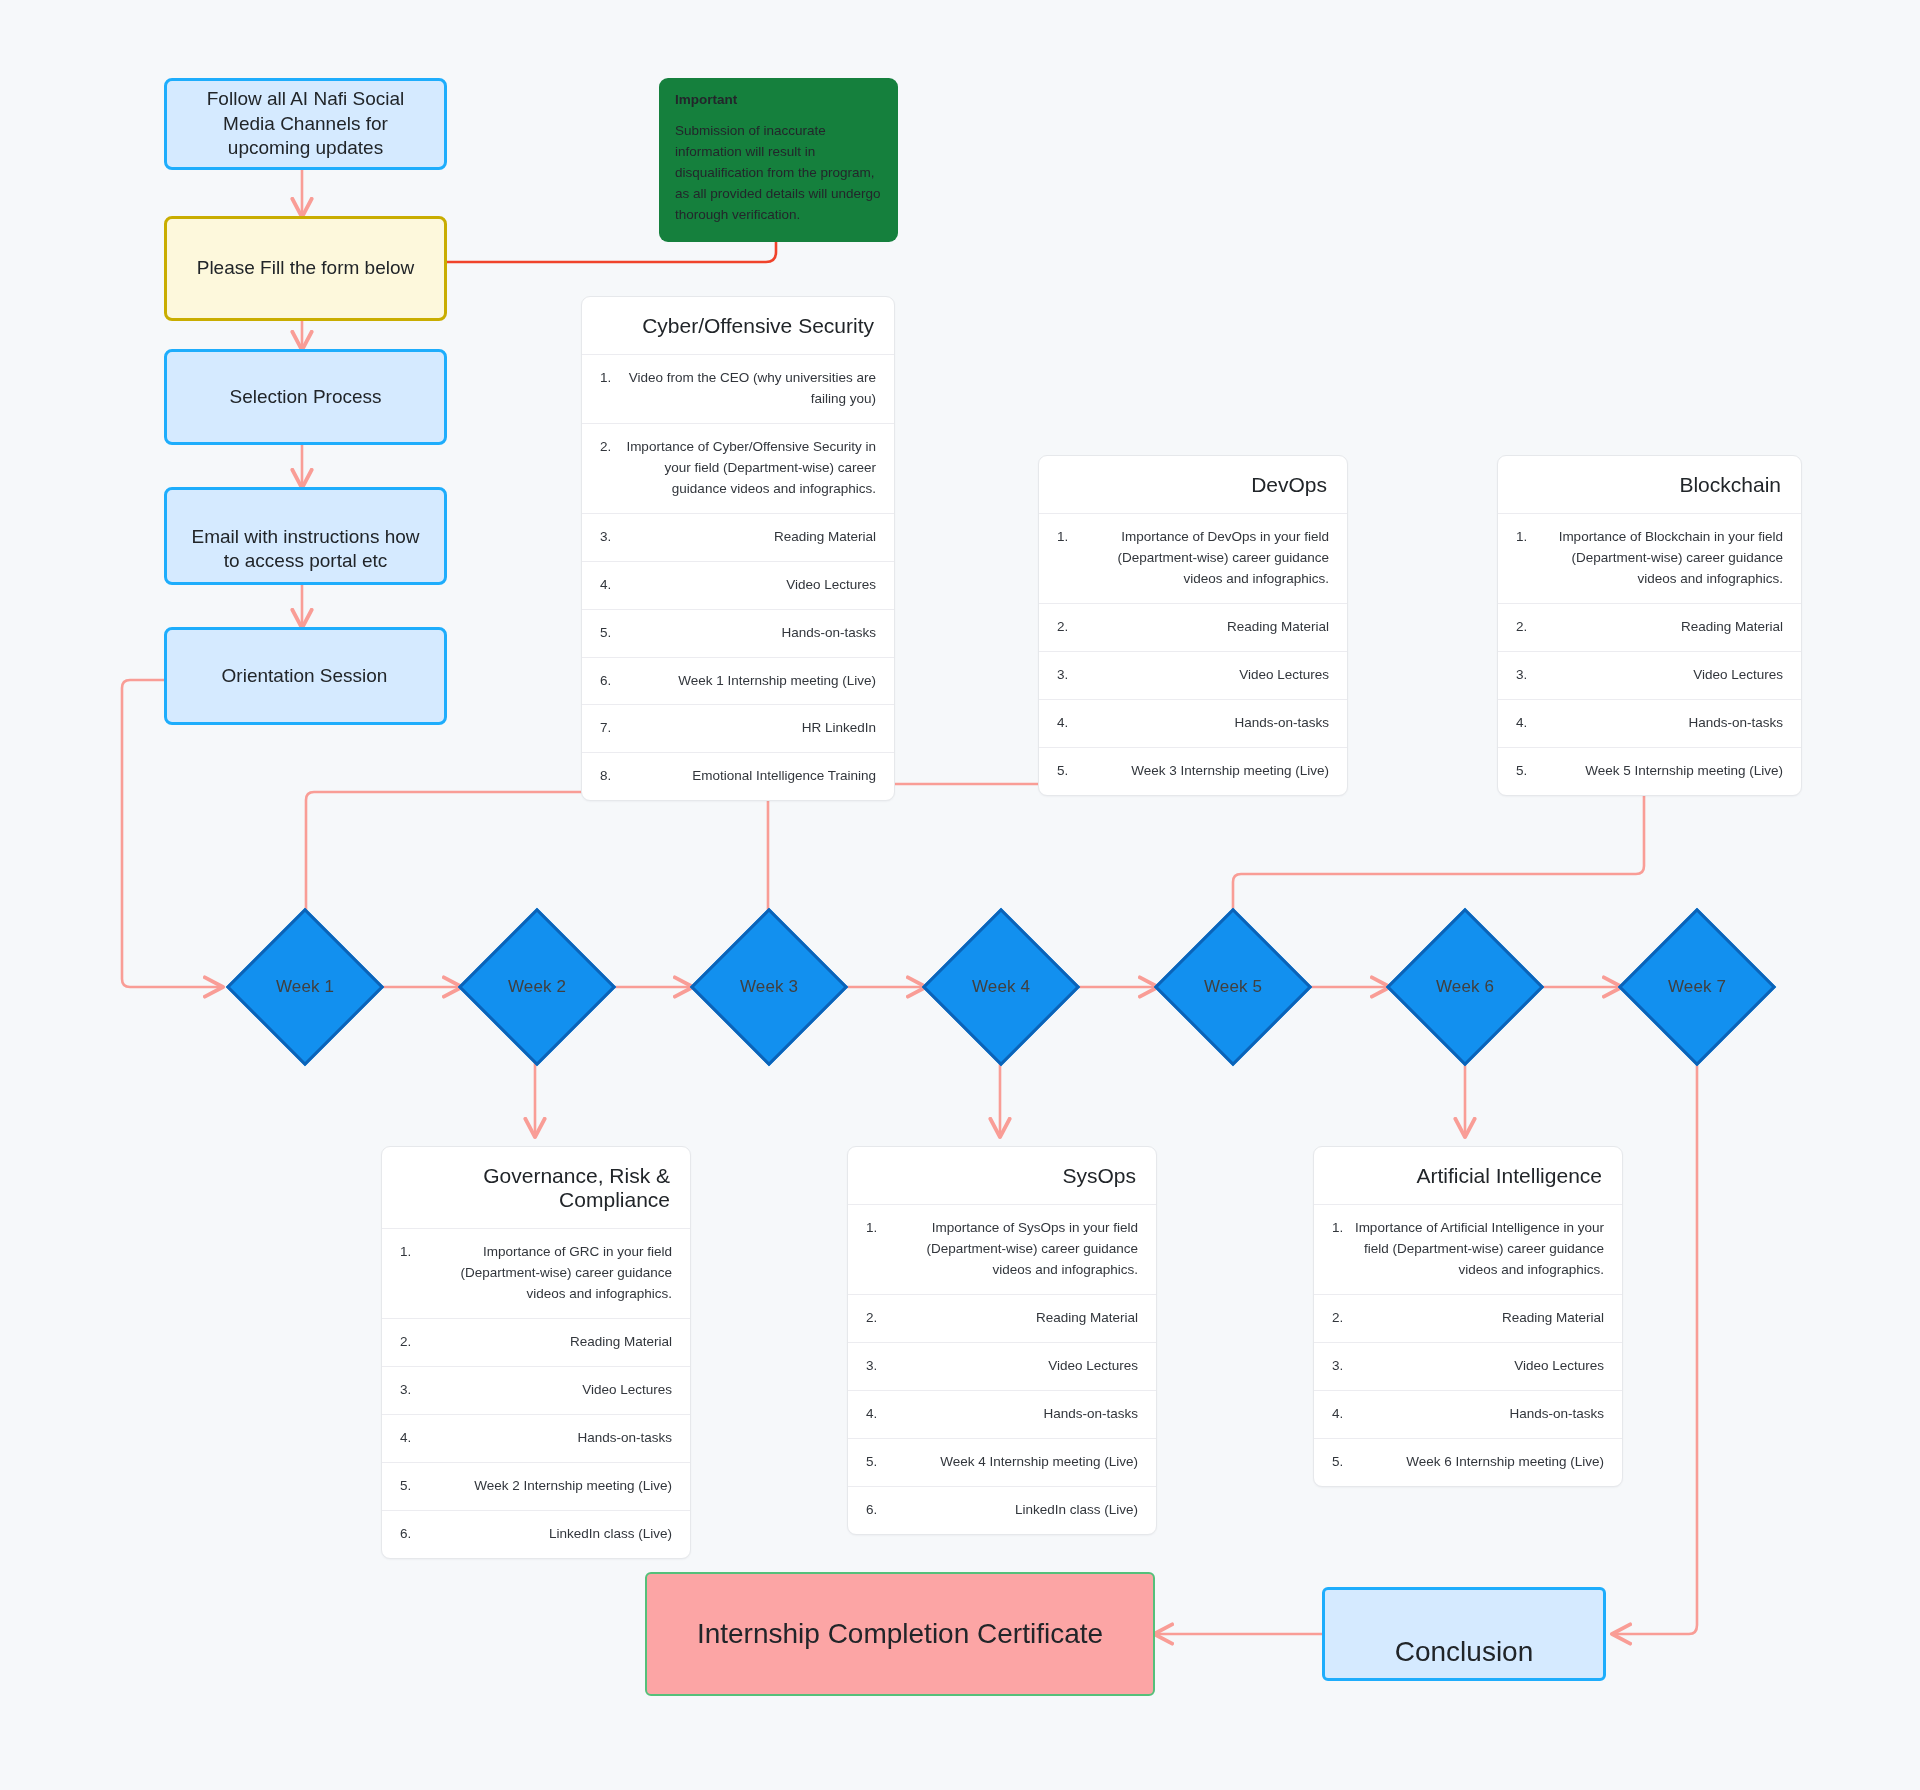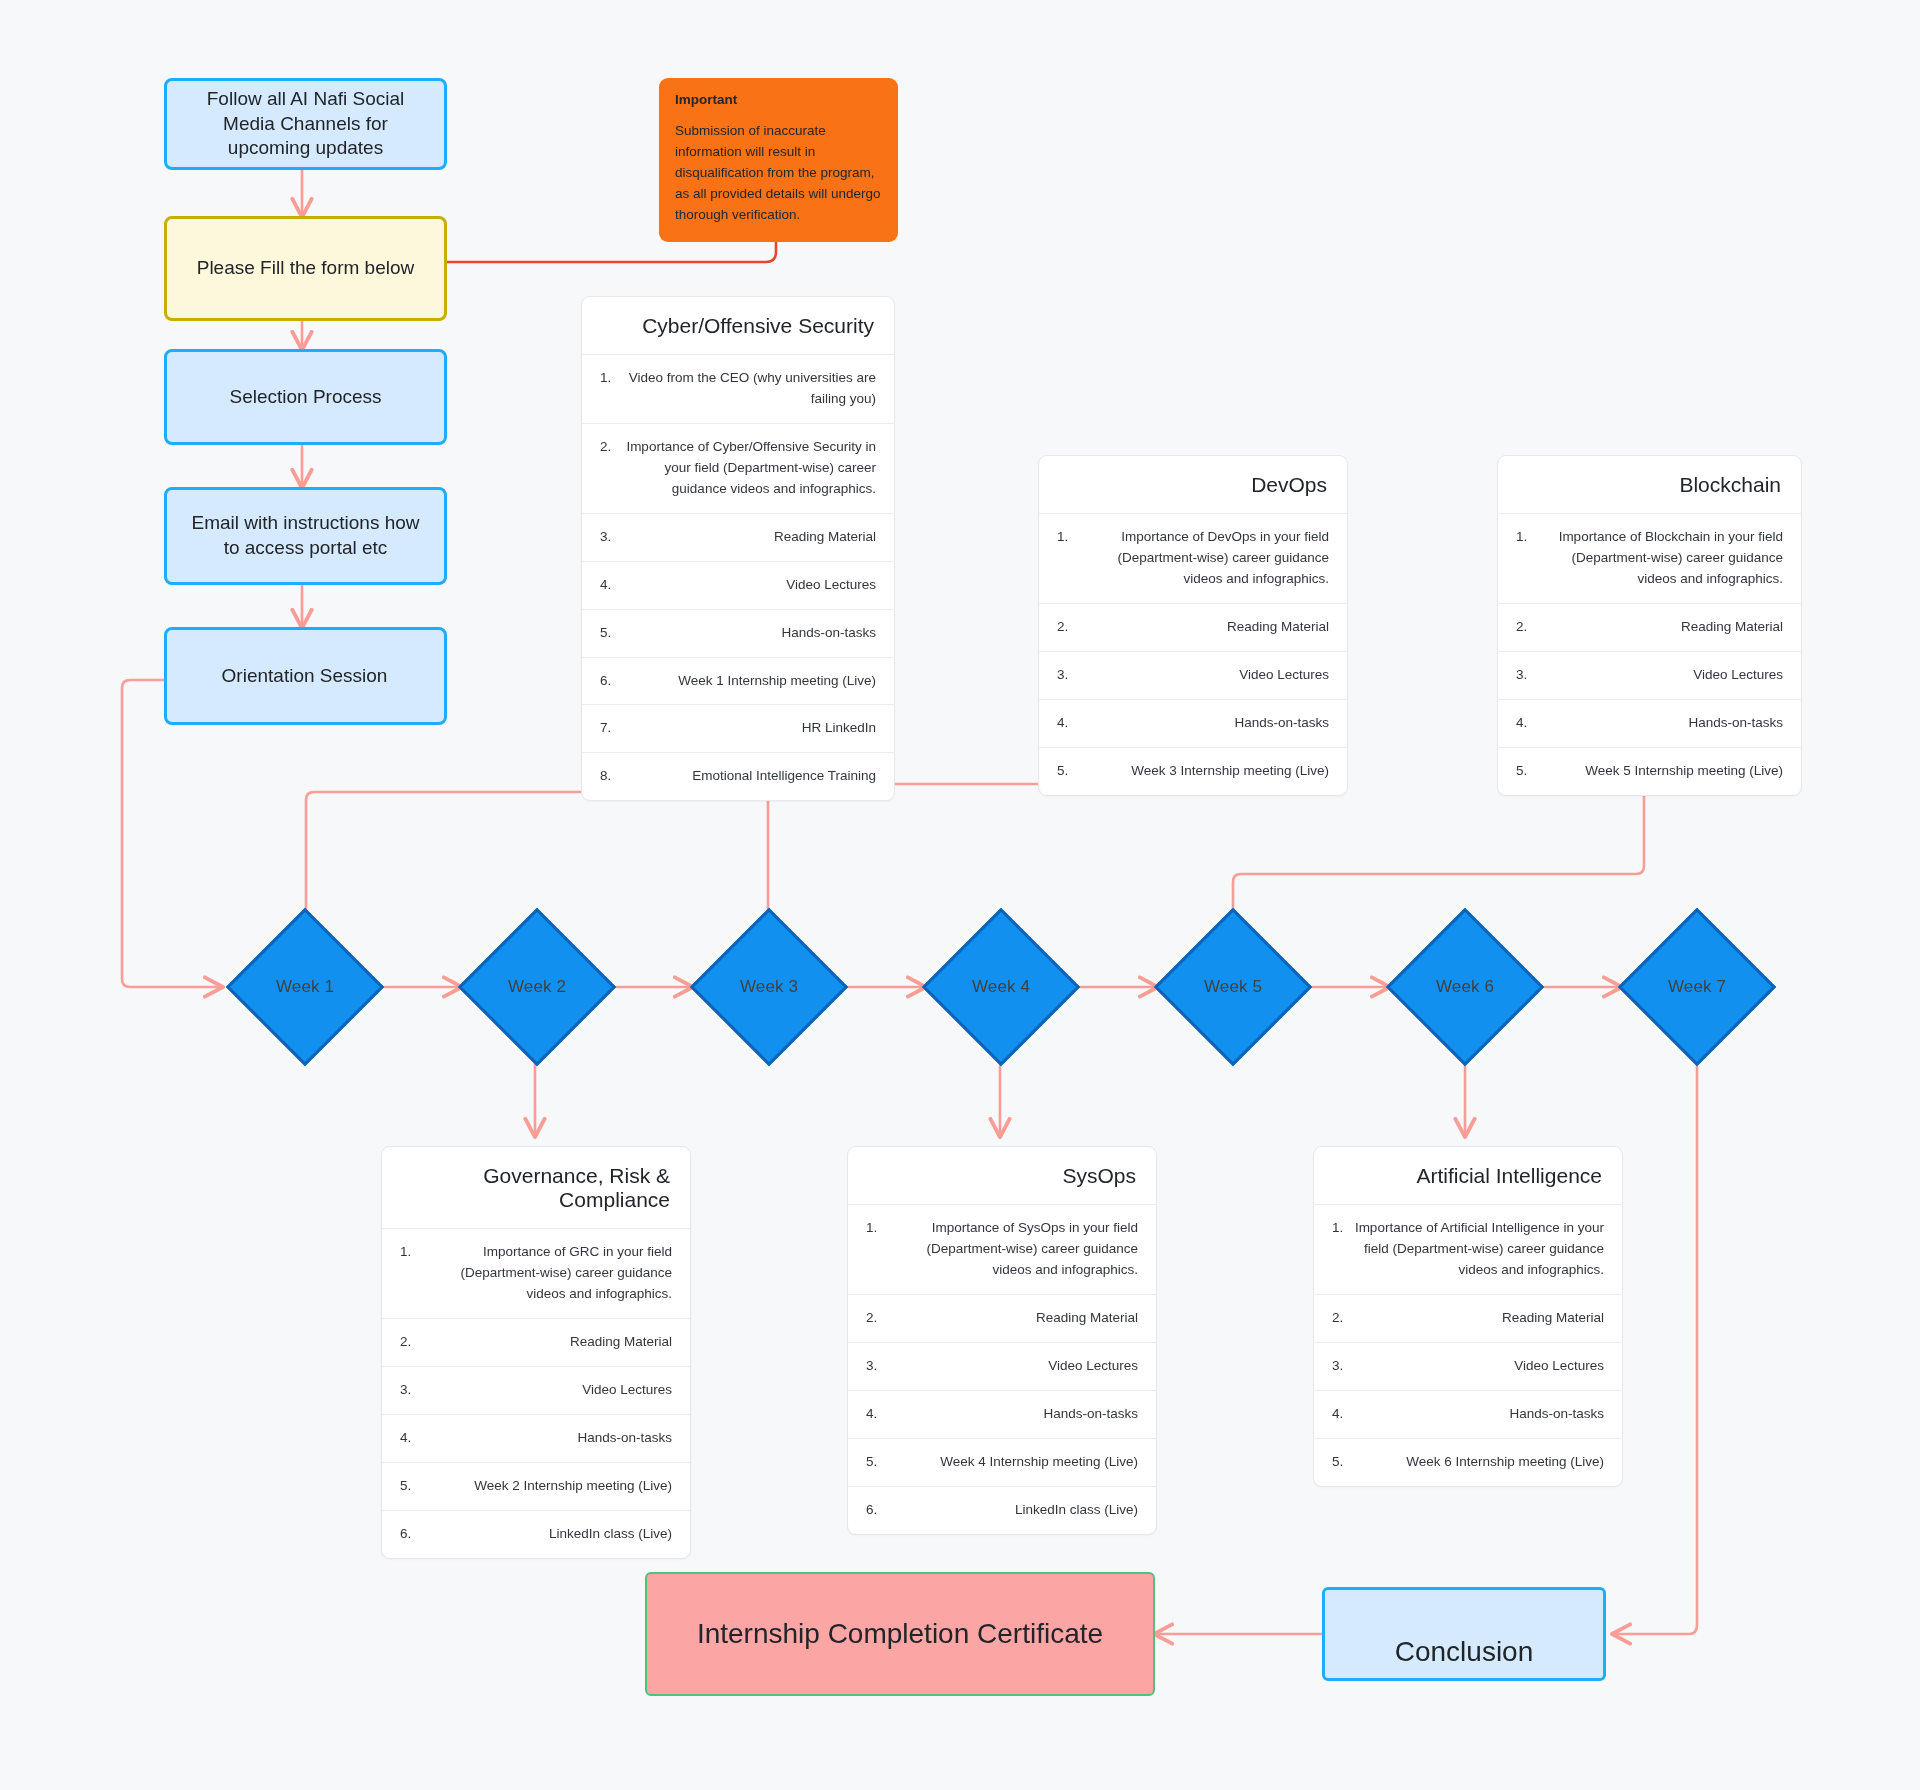--- a/index.html
+++ b/index.html
@@ -31,21 +31,21 @@
   .procbox.yellow{ background:#fdf8dc; border:3px solid #c9ad00; font-size:19px; }
   .procbox.green {
     background:#fca5a5; border:2px solid #54c07a; font-size:28px; border-radius:6px;
   }
   .procbox.bigblue {
     background:#d5eaff; border:3px solid #1eadfc; font-size:28px; border-radius:6px;
   }
 
   
   .note {
-    background:#f97316; border-radius:9px;
+    background:#15803d; border-radius:9px;
     padding:14px 16px 16px 16px;
     color:#23262b;
   }
   .note-title { font-size:13.5px; font-weight:bold; margin-bottom:14px; }
   .note-body  { font-size:13.5px; line-height:1.55; }
 
   
   .card {
     background:#ffffff;
     border:1px solid #e6e8eb;
@@ -154,21 +154,21 @@
   </div>
 
   <div class="node procbox yellow" style="left:164px; top:216px; width:283px; height:105px;">
     <span>Please Fill the form below</span>
   </div>
 
   <div class="node procbox blue" style="left:164px; top:349px; width:283px; height:96px;">
     <span>Selection Process</span>
   </div>
 
-  <div class="node procbox blue" style="left:164px; top:487px; width:283px; height:98px;">
+  <div class="node procbox blue" style="left:164px; top:487px; width:283px; height:98px;align-items:flex-end;">
     <span>Email with instructions how to access portal etc</span>
   </div>
 
   <div class="node procbox blue" style="left:164px; top:627px; width:283px; height:98px;padding-left:12px;">
     <span>Orientation Session</span>
   </div>
 
   <div class="node note" style="left:659px; top:78px; width:239px;">
     <div class="note-title">Important</div>
     <div class="note-body">Submission of inaccurate information will result in disqualification from the program, as all provided details will undergo thorough verification.</div>

